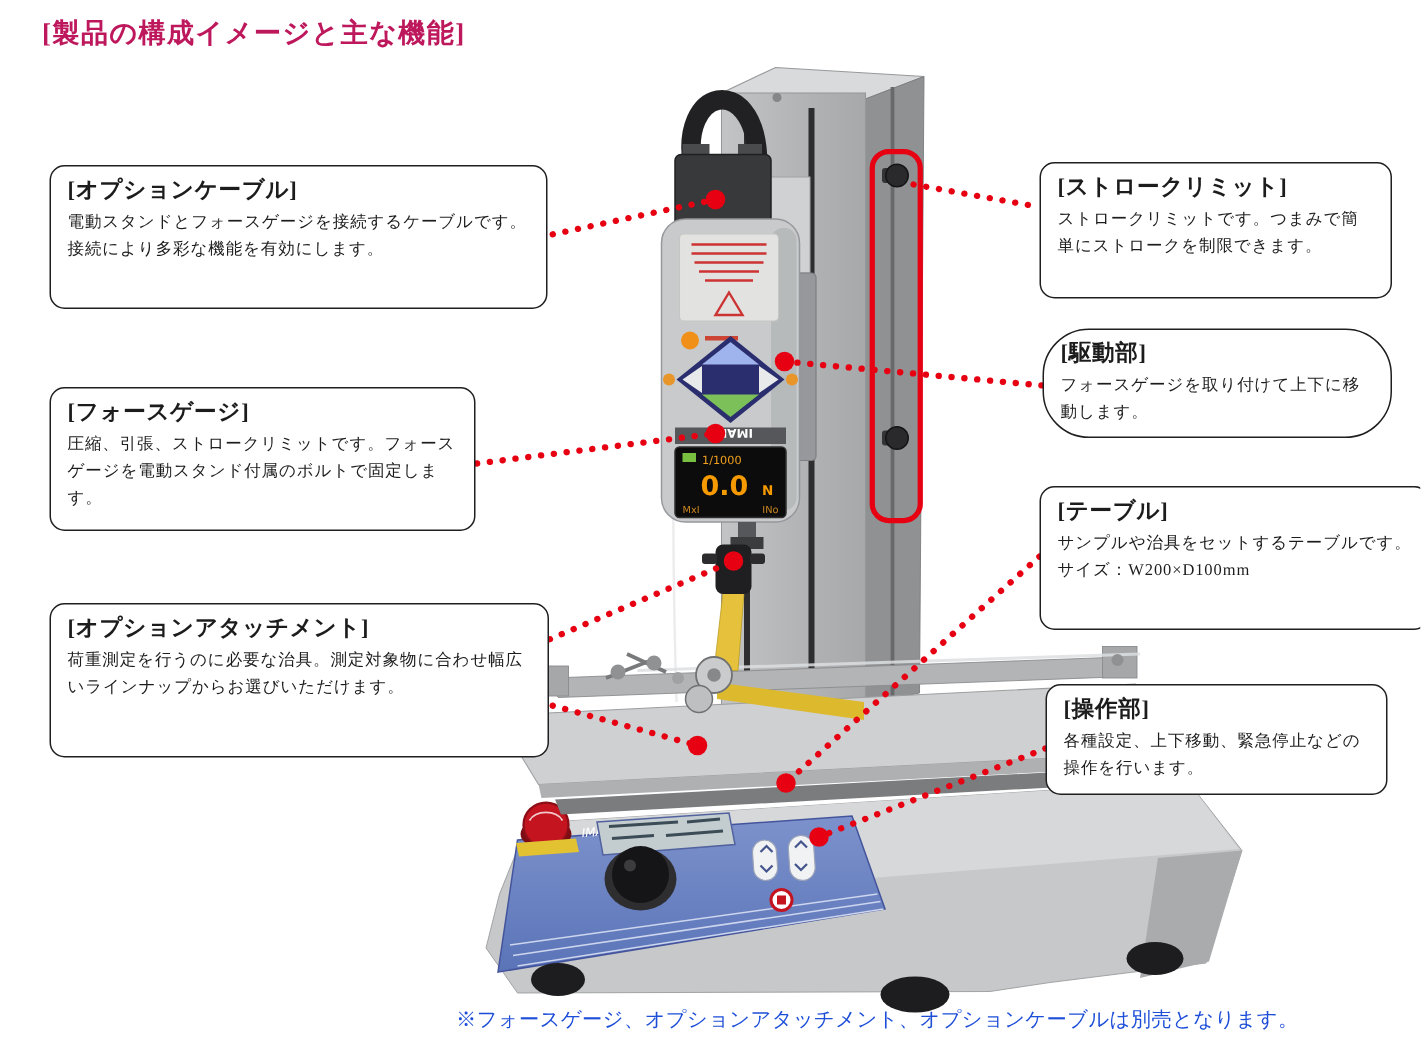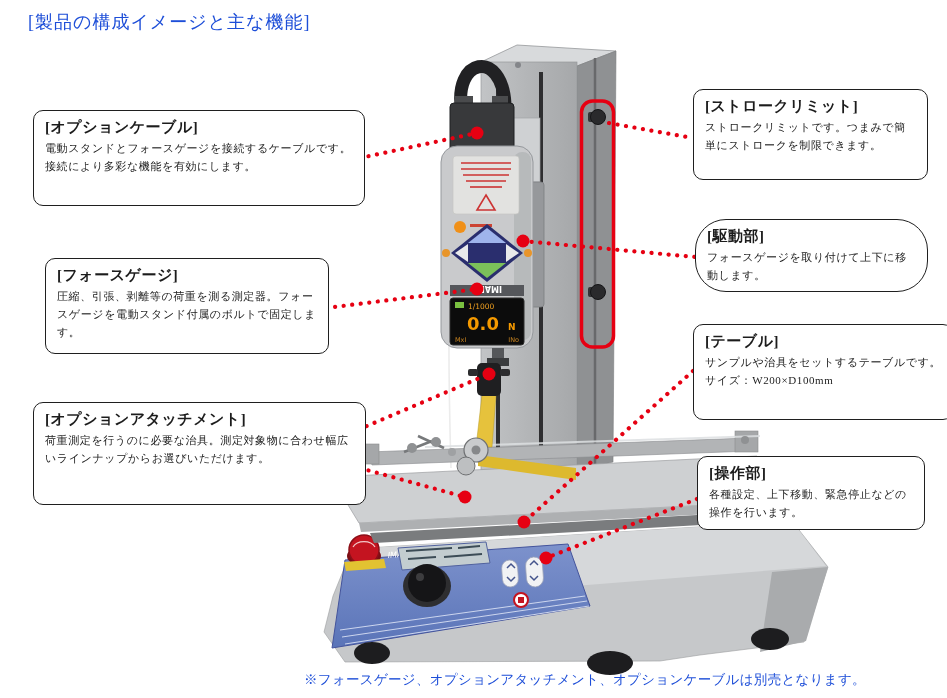--- a/index.html
+++ b/index.html
@@ -2,21 +2,21 @@
 <html lang="ja"><head>
 <meta charset="utf-8">
 <style>
   html,body{margin:0;padding:0;background:#ffffff;}
   #stage{
     position:relative;width:947px;height:698px;background:#ffffff;overflow:hidden;
     font-family:"Liberation Serif","DejaVu Serif",serif;color:#1c1c1c;
   }
   .abs{position:absolute;}
   #page-title{
-    left:28px;top:10px;font-size:18px;font-weight:normal;letter-spacing:1px;color:#1d4ed8;
+    left:28px;top:10px;font-size:18px;font-weight:bold;letter-spacing:1px;color:#be185d;
   }
   .callout{
     position:absolute;background:#fff;border:1.5px solid #1f1f1f;border-radius:10px;
     padding:5px 10px 7px 11px;box-sizing:border-box;z-index:5;
   }
   .callout .c-title{font-weight:bold;font-size:15px;letter-spacing:.5px;line-height:1.5;}
   .callout .c-body{font-size:11px;line-height:1.68;letter-spacing:.6px;word-break:break-all;text-align:left;}
   #model-label{left:584px;top:649px;font-size:14px;letter-spacing:.5px;color:#222;}
   #footnote{left:304px;top:671px;font-size:13.5px;letter-spacing:.3px;color:#1d4ed8;}
   svg{position:absolute;left:0;top:0;z-index:1;}
@@ -226,31 +226,31 @@
     </g>
   </svg>
 
   <div id="page-title" class="abs">[製品の構成イメージと主な機能]</div>
 
   <div class="callout" style="left:33px;top:110px;width:332px;min-height:96px;">
     <div class="c-title">[オプションケーブル]</div>
     <div class="c-body">電動スタンドとフォースゲージを接続するケーブルです。接続により多彩な機能を有効にします。</div>
   </div>
 
-  <div class="callout" style="left:33px;top:258px;width:284px;min-height:96px;margin-left:12px;">
+  <div class="callout" style="left:33px;top:258px;width:284px;min-height:96px;">
     <div class="c-title">[フォースゲージ]</div>
-    <div class="c-body">圧縮、引張、剥離等の荷重を測る測定器。フォースゲージを電動スタンド付属のボルトで固定します。</div>
+    <div class="c-body">圧縮、引張、ストロークリミットです。フォースゲージを電動スタンド付属のボルトで固定します。</div>
   </div>
 
   <div class="callout" style="left:33px;top:402px;width:333px;min-height:103px;">
     <div class="c-title">[オプションアタッチメント]</div>
     <div class="c-body">荷重測定を行うのに必要な治具。測定対象物に合わせ幅広いラインナップからお選びいただけます。</div>
   </div>
 
-  <div class="callout" style="left:693px;top:89px;width:235px;min-height:91px;">
+  <div class="callout" style="left:693px;top:108px;width:235px;min-height:91px;">
     <div class="c-title">[ストロークリミット]</div>
     <div class="c-body">ストロークリミットです。つまみで簡単にストロークを制限できます。</div>
   </div>
 
   <div class="callout" style="left:695px;top:219px;width:233px;min-height:66px;border-radius:31px;">
     <div class="c-title">[駆動部]</div>
     <div class="c-body">フォースゲージを取り付けて上下に移動します。</div>
   </div>
 
   <div class="callout" style="left:693px;top:324px;width:260px;min-height:96px;">

